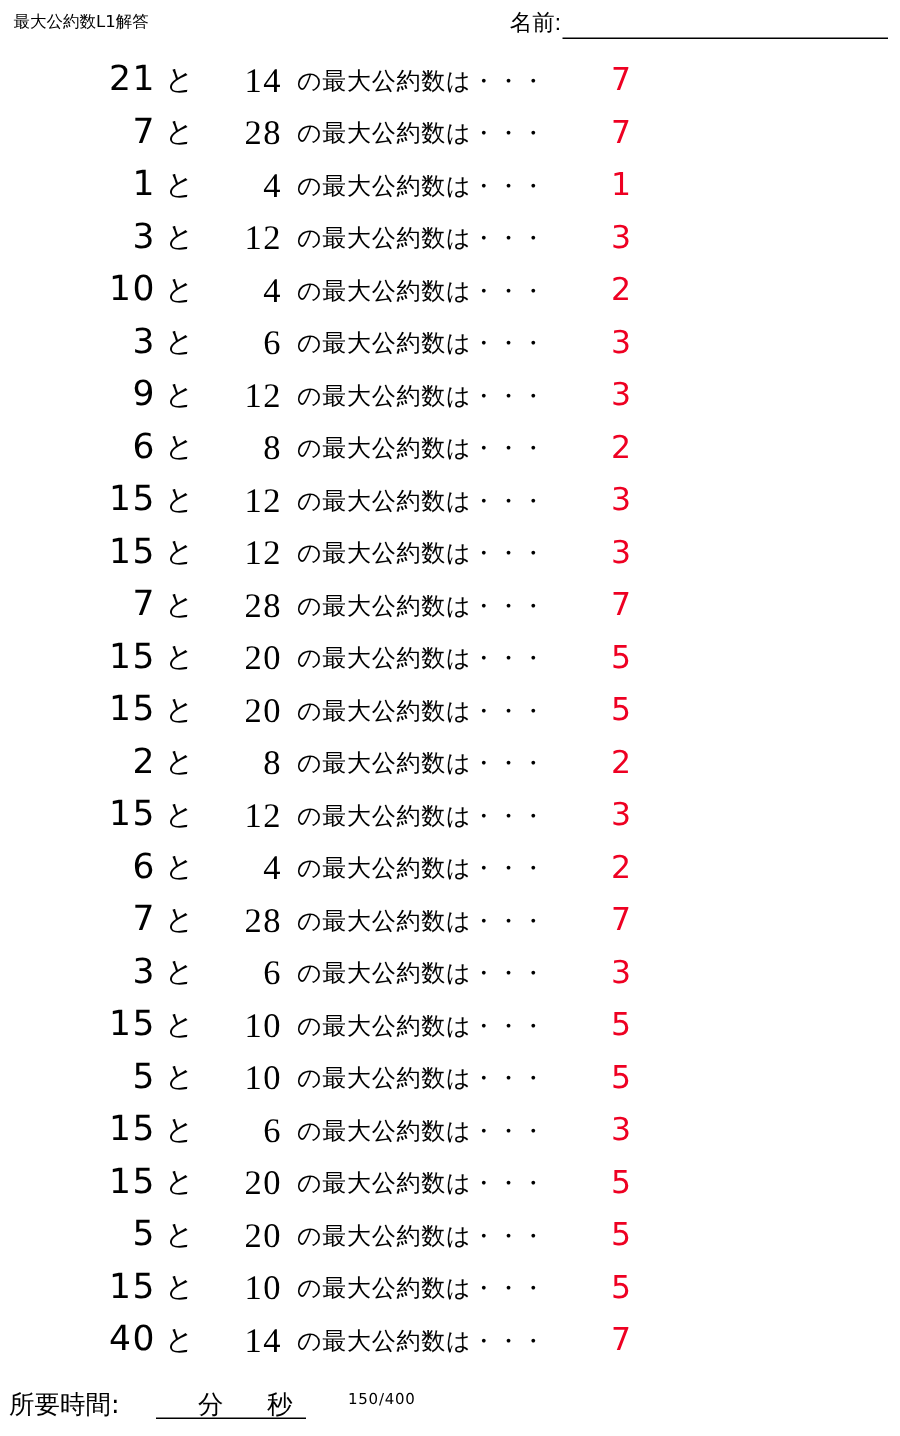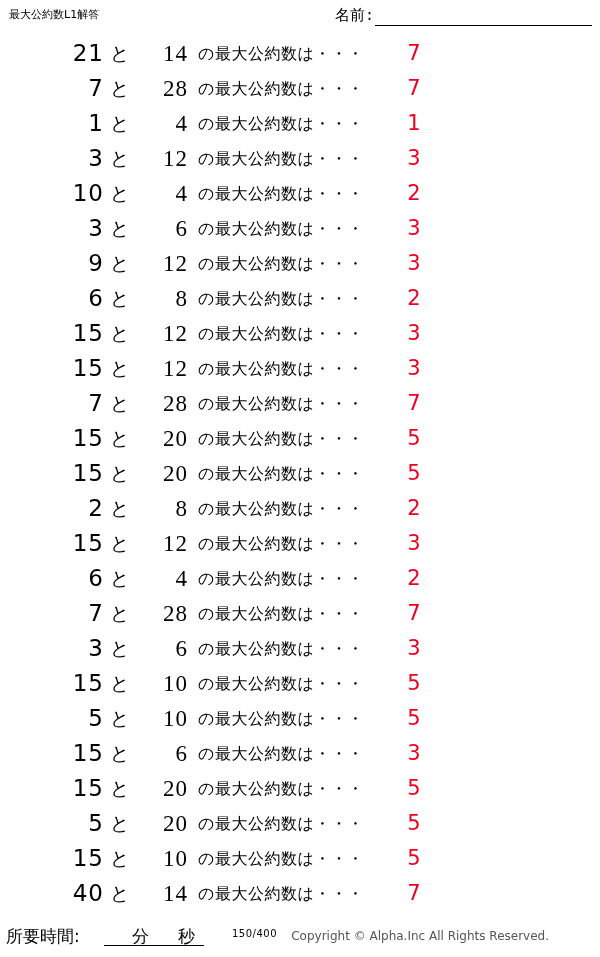--- a/index.html
+++ b/index.html
@@ -39,21 +39,21 @@
     white-space: nowrap;
     font-family: "DejaVu Sans", sans-serif;
   }
   .name-box {
     position: absolute;
     right: 8px;
     top: 6px;
     display: flex;
     align-items: flex-end;
     font-size: 15px;
-    font-family: Liberation Mono, monospace;
+    font-family: Liberation Sans, sans-serif;
   }
   .name-label {
     white-space: nowrap;
     padding-bottom: 1px;
   }
   .name-rule {
     display: inline-block;
     width: 217px;
     border-bottom: 1px solid #000;
     height: 17px;
@@ -359,16 +359,15 @@
         <span class="answer">7</span>
       </div>
     </div>
 
   <div class="footer">
     <div class="time-label">所要時間:</div>
     <div class="time-rule"></div>
     <div class="time-unit-min">分</div>
     <div class="time-unit-sec">秒</div>
     <div class="serial">150/400</div>
-    <div class="copyright">Copyright ©  Alpha.Inc All Rights Reserved.</div>
   </div>
 
 </div>
 
 </body></html>

